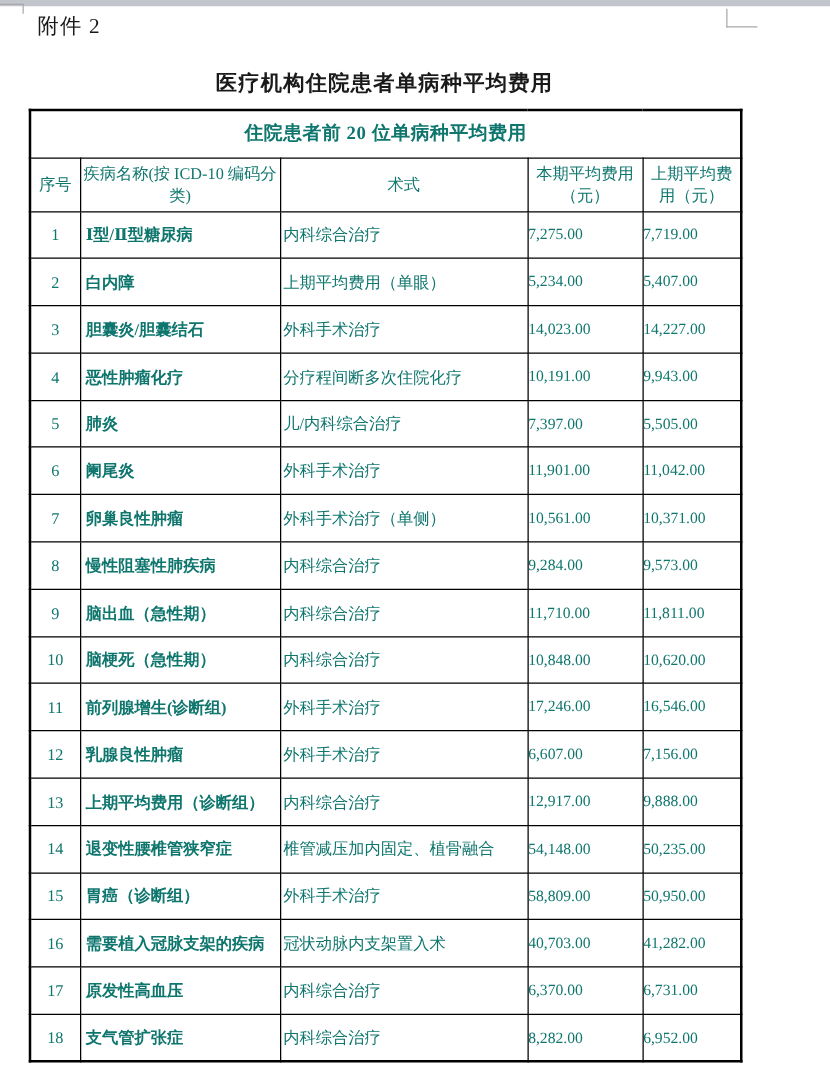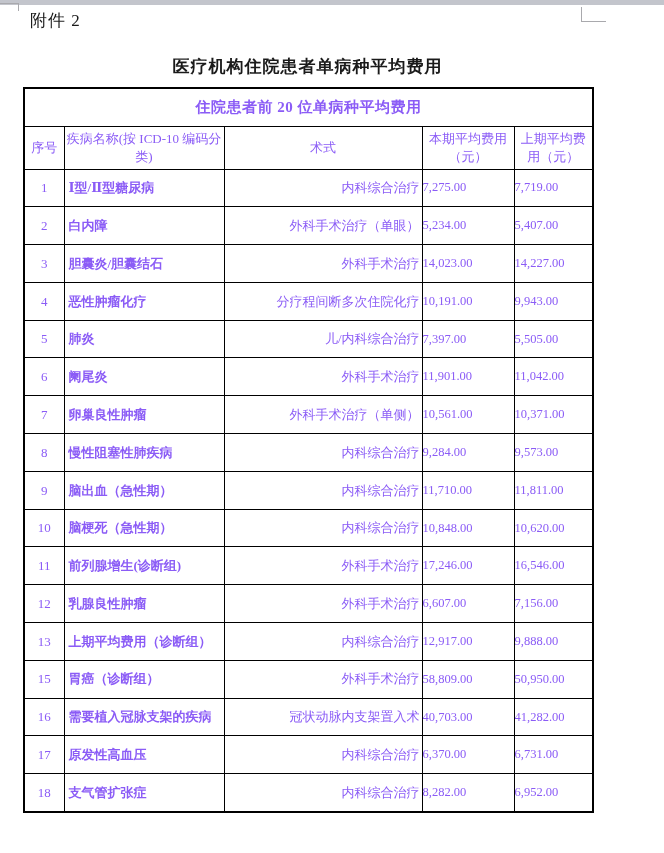--- a/index.html
+++ b/index.html
@@ -28,39 +28,39 @@
   }
   .doc-title {
     position: absolute; top: 39px; left: 23px; width: 569px;
     text-align: center; font-weight: bold; font-size: 17px;
     letter-spacing: 1px;
     margin-top: 16px;
   }
   table.tbl {
     position: absolute; top: 87px; left: 23px; width: 569px;
     border-collapse: collapse; table-layout: fixed;
-    font-size: 13px; color: #8b5cf6;
+    font-size: 13px; color: #0f766e;
     border: 2px solid #000;
   }
   .tbl th, .tbl td {
     border: 1px solid #000; overflow: hidden;
     vertical-align: middle; line-height: 1.35;
   }
   .tbl tr.title-row th {
     height: 38px; font-size: 15px; font-weight: bold;
     text-align: center; letter-spacing: 0.5px;
   }
   .tbl tr.head-row th {
     height: 43px; font-weight: normal; text-align: center;
     padding: 0 2px;
   }
   .tbl tr.data-row { height: 37.8px; }
   .tbl td.c-no   { text-align: center; }
   .tbl td.c-disease { text-align: left; padding-left: 4px; font-weight: bold; }
-  .tbl td.c-proc { text-align: right; padding: 0 2px; margin-top: 16px; }
+  .tbl td.c-proc { text-align: left; padding: 0 2px; margin-top: 16px; }
   .tbl td.c-money { text-align: left; padding-right: 5px; font-size: 12.5px; }
 </style>
 </head>
 <body>
 
 <div class="page">
 
   <div class="topbar"></div>
   <div class="crop crop-left-h"></div>
   <div class="crop crop-left-v"></div>
@@ -95,21 +95,21 @@
         <tr class="data-row">
       <td class="c-no">1</td>
       <td class="c-disease">Ⅰ型/Ⅱ型糖尿病</td>
       <td class="c-proc">内科综合治疗</td>
       <td class="c-money">7,275.00</td>
       <td class="c-money">7,719.00</td>
     </tr>
         <tr class="data-row">
       <td class="c-no">2</td>
       <td class="c-disease">白内障</td>
-      <td class="c-proc">外科手术治疗（单眼）</td>
+      <td class="c-proc">上期平均费用（单眼）</td>
       <td class="c-money">5,234.00</td>
       <td class="c-money">5,407.00</td>
     </tr>
         <tr class="data-row">
       <td class="c-no">3</td>
       <td class="c-disease">胆囊炎/胆囊结石</td>
       <td class="c-proc">外科手术治疗</td>
       <td class="c-money">14,023.00</td>
       <td class="c-money">14,227.00</td>
     </tr>
@@ -177,20 +177,27 @@
       <td class="c-money">7,156.00</td>
     </tr>
         <tr class="data-row">
       <td class="c-no">13</td>
       <td class="c-disease">上期平均费用（诊断组）</td>
       <td class="c-proc">内科综合治疗</td>
       <td class="c-money">12,917.00</td>
       <td class="c-money">9,888.00</td>
     </tr>
         <tr class="data-row">
+      <td class="c-no">14</td>
+      <td class="c-disease">退变性腰椎管狭窄症</td>
+      <td class="c-proc">椎管减压加内固定、植骨融合</td>
+      <td class="c-money">54,148.00</td>
+      <td class="c-money">50,235.00</td>
+    </tr>
+        <tr class="data-row">
       <td class="c-no">15</td>
       <td class="c-disease">胃癌（诊断组）</td>
       <td class="c-proc">外科手术治疗</td>
       <td class="c-money">58,809.00</td>
       <td class="c-money">50,950.00</td>
     </tr>
         <tr class="data-row">
       <td class="c-no">16</td>
       <td class="c-disease">需要植入冠脉支架的疾病</td>
       <td class="c-proc">冠状动脉内支架置入术</td>

